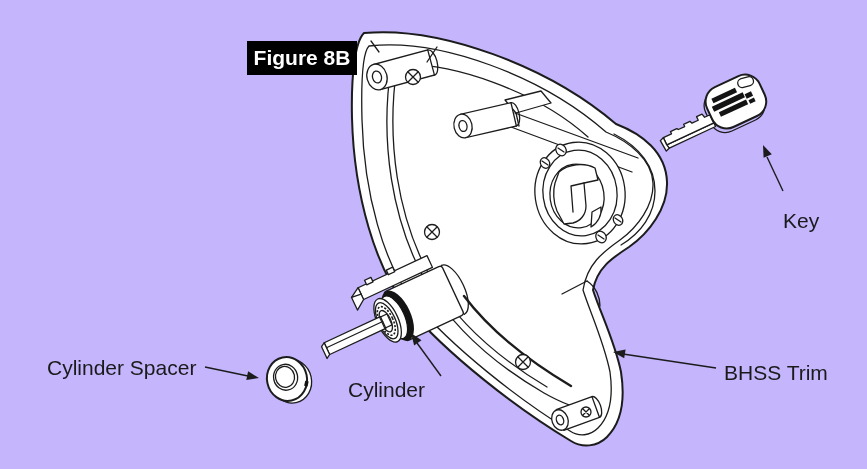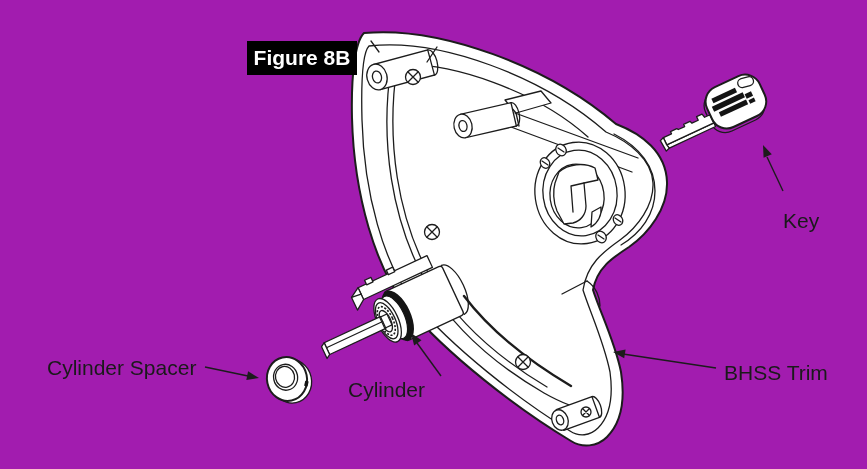--- a/index.html
+++ b/index.html
@@ -1,18 +1,18 @@
 <!DOCTYPE html>
 <html><head>
 <meta charset="utf-8">
 <style>
   :root { --line:#1c1c1c; }
   html,body { margin:0; padding:0; background:#ffffff; }
   .canvas {
-    position:relative; width:867px; height:469px; background:#a21caf;
+    position:relative; width:867px; height:469px; background:#c4b5fd;
     font-family:"Liberation Sans", sans-serif; overflow:hidden;
   }
   svg { position:absolute; left:0; top:0; }
   .ln   { fill:none;  stroke:var(--line); stroke-width:1.3; stroke-linecap:round; stroke-linejoin:round; }
   .lnw  { fill:#ffffff; stroke:var(--line); stroke-width:1.3; stroke-linecap:round; stroke-linejoin:round; }
   .lnw2 { fill:#ffffff; stroke:var(--line); stroke-width:2;   stroke-linecap:round; stroke-linejoin:round; }
   .lnh  { fill:none;  stroke:var(--line); stroke-width:2.4; stroke-linecap:round; stroke-linejoin:round; }
   .blk  { fill:#141414; stroke:none; }
   .arrow-line { stroke:var(--line); stroke-width:1.4; fill:none; }
   .arrow-head { fill:var(--line); stroke:none; }

